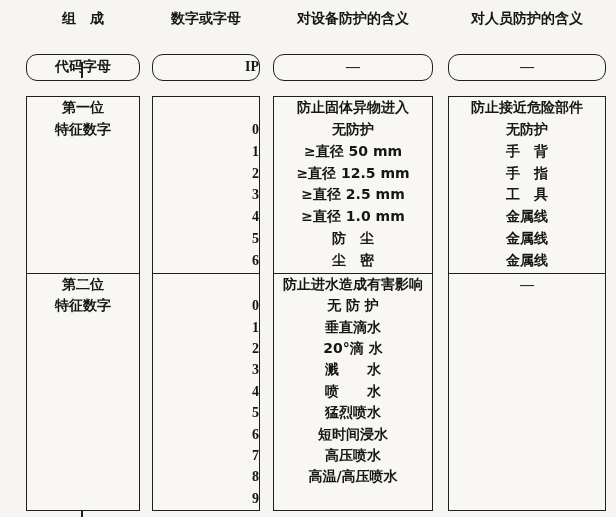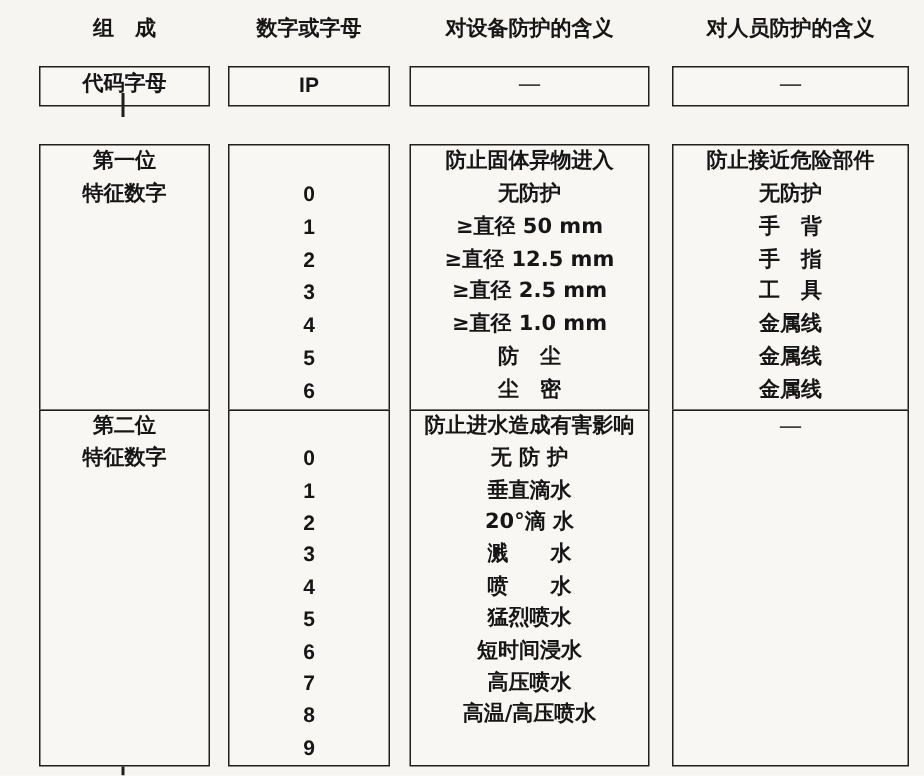--- a/index.html
+++ b/index.html
@@ -16,31 +16,31 @@
     position:absolute;top:10px;height:18px;
     text-align:center;font-size:14px;white-space:pre;
   }
   .box{
     position:absolute;
     border:1.5px solid #1f1f1f;
     box-sizing:border-box;
     background:#f8f7f4;
     text-align:center;
   }
-  .codebox{top:44px;height:27px;}
+  .codebox{top:54px;height:27px;border-radius:11px;}
   .codebox .line{line-height:23px;}
   .sec1{top:96px;height:178px;}
   .sec2{top:273px;height:238px;}
   .line{
     display:block;font-size:14px;white-space:pre;
     overflow:hidden;
   }
   .sec1 .line{height:21.87px;line-height:21.87px;}
   .sec2 .line{height:21.36px;line-height:21.36px;}
-  .num{font-family:Liberation Sans, sans-serif;font-size:14px;}
+  .num{font-family:Liberation Serif, serif;font-size:14px;text-align:right;}
   .dash{font-family:"Liberation Serif",serif;}
   .vline{
     position:absolute;left:81px;width:1.5px;
     background:#1f1f1f;
   }
   .col1{left:26px;width:114px;}
   .col2{left:152px;width:108px;}
   .col3{left:273px;width:160px;text-align:center;}
   .col4{left:448px;width:158px;}
 </style>

